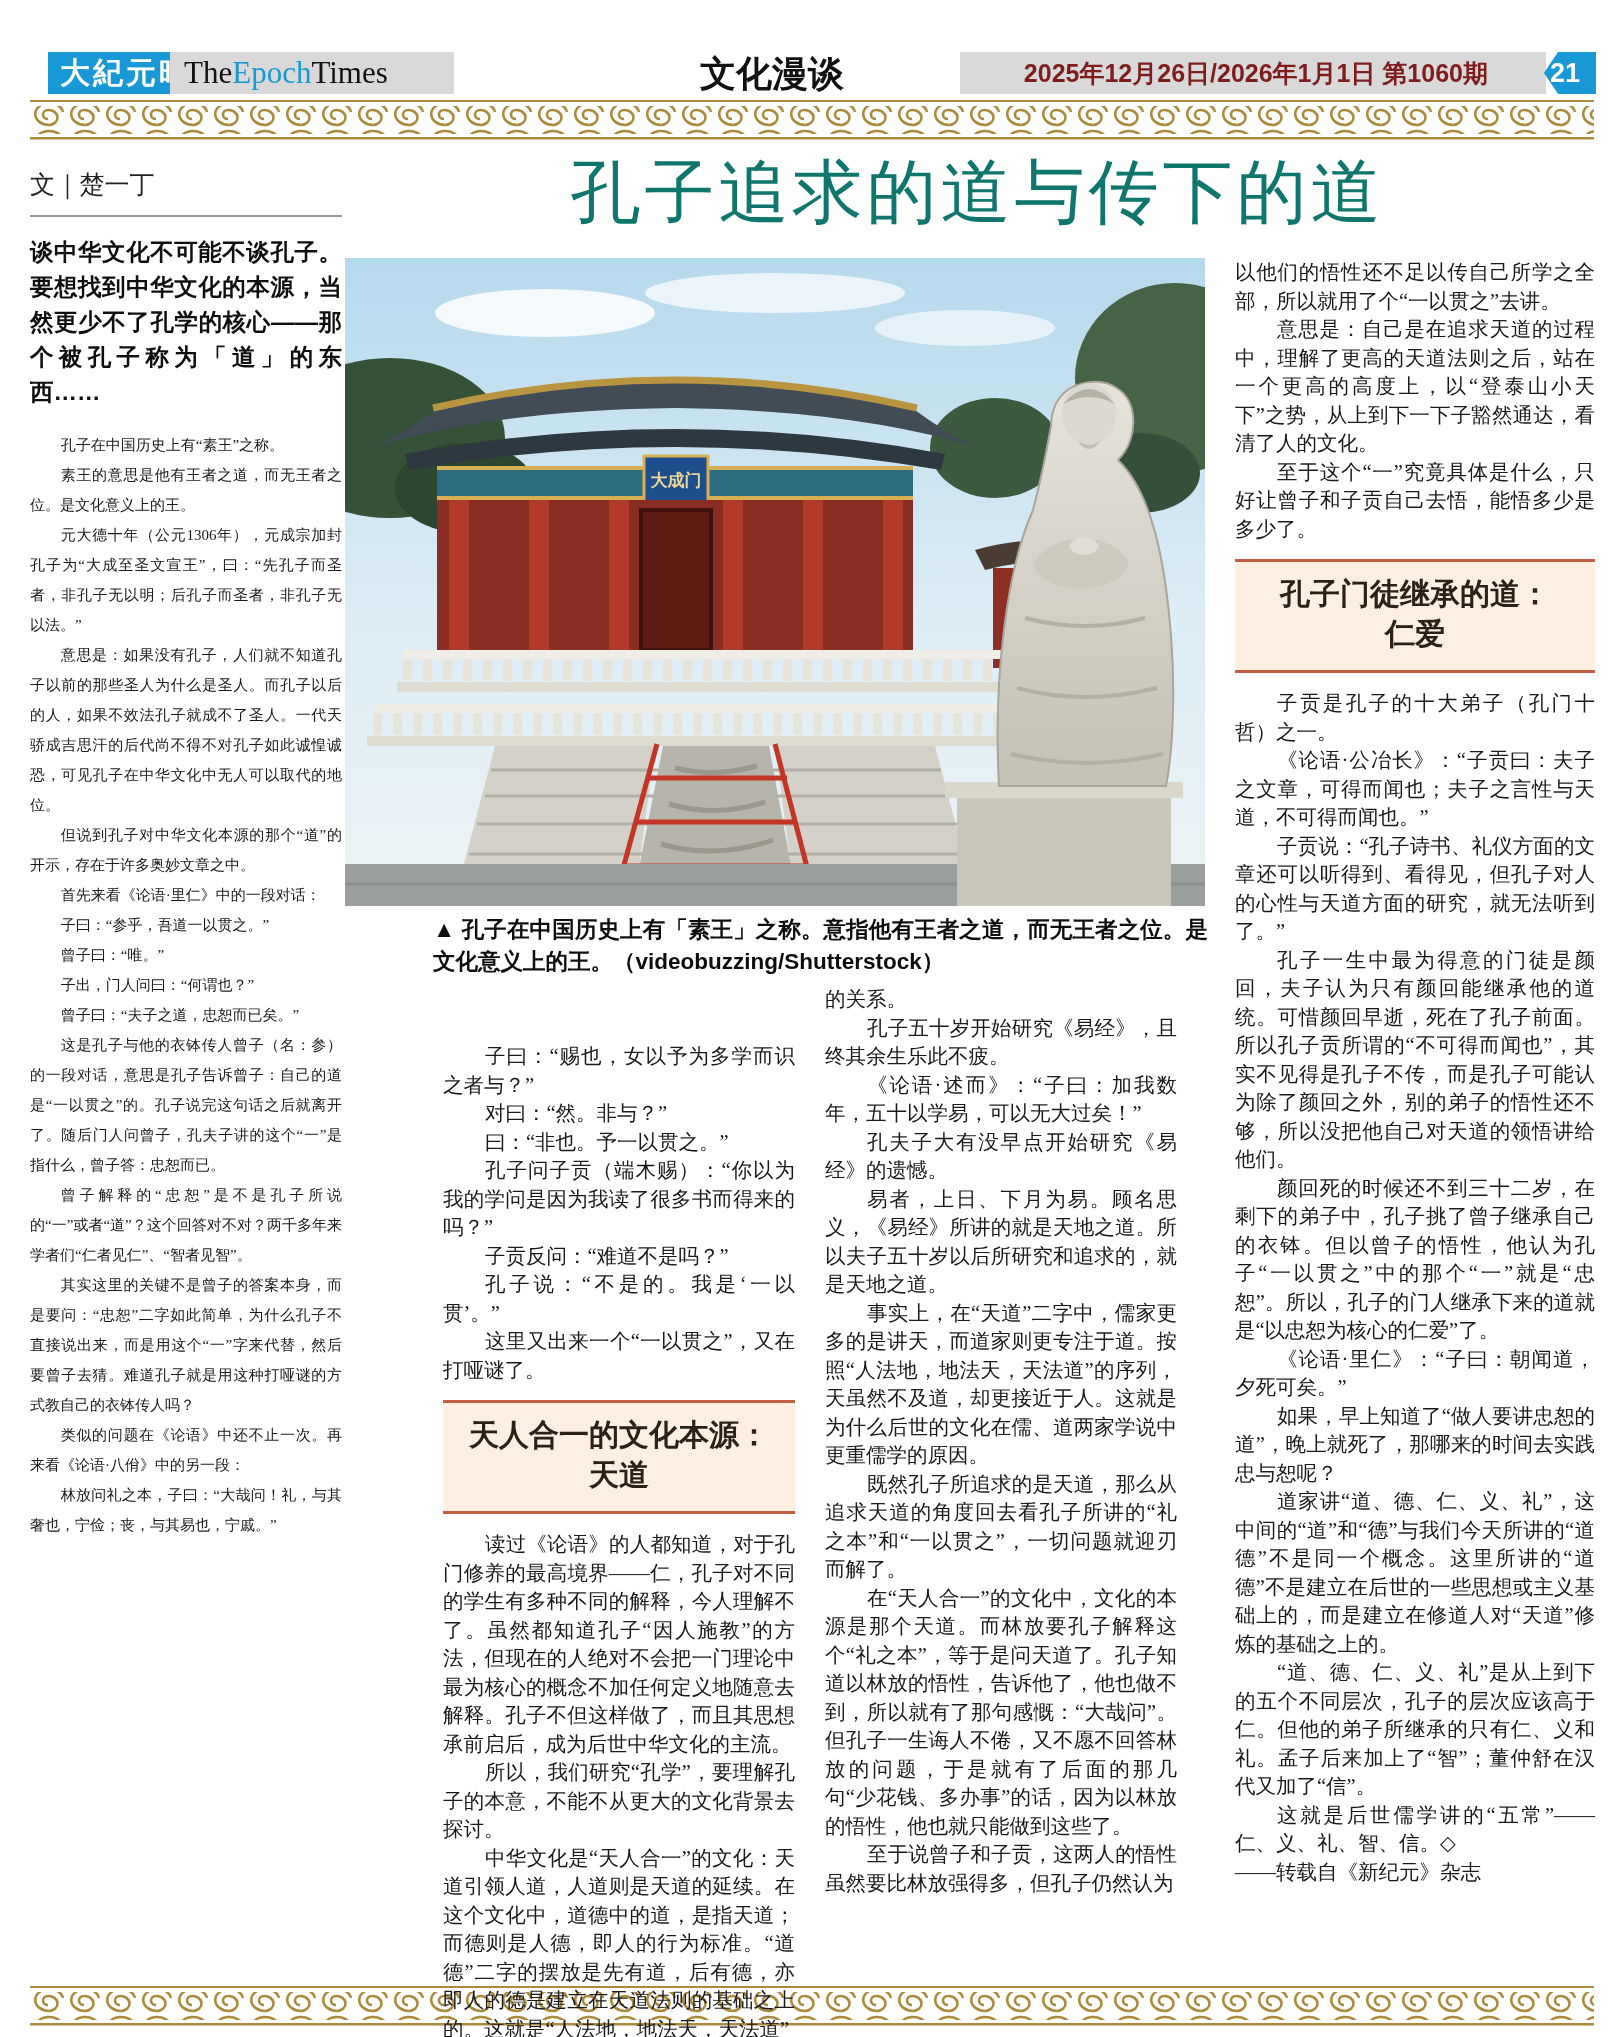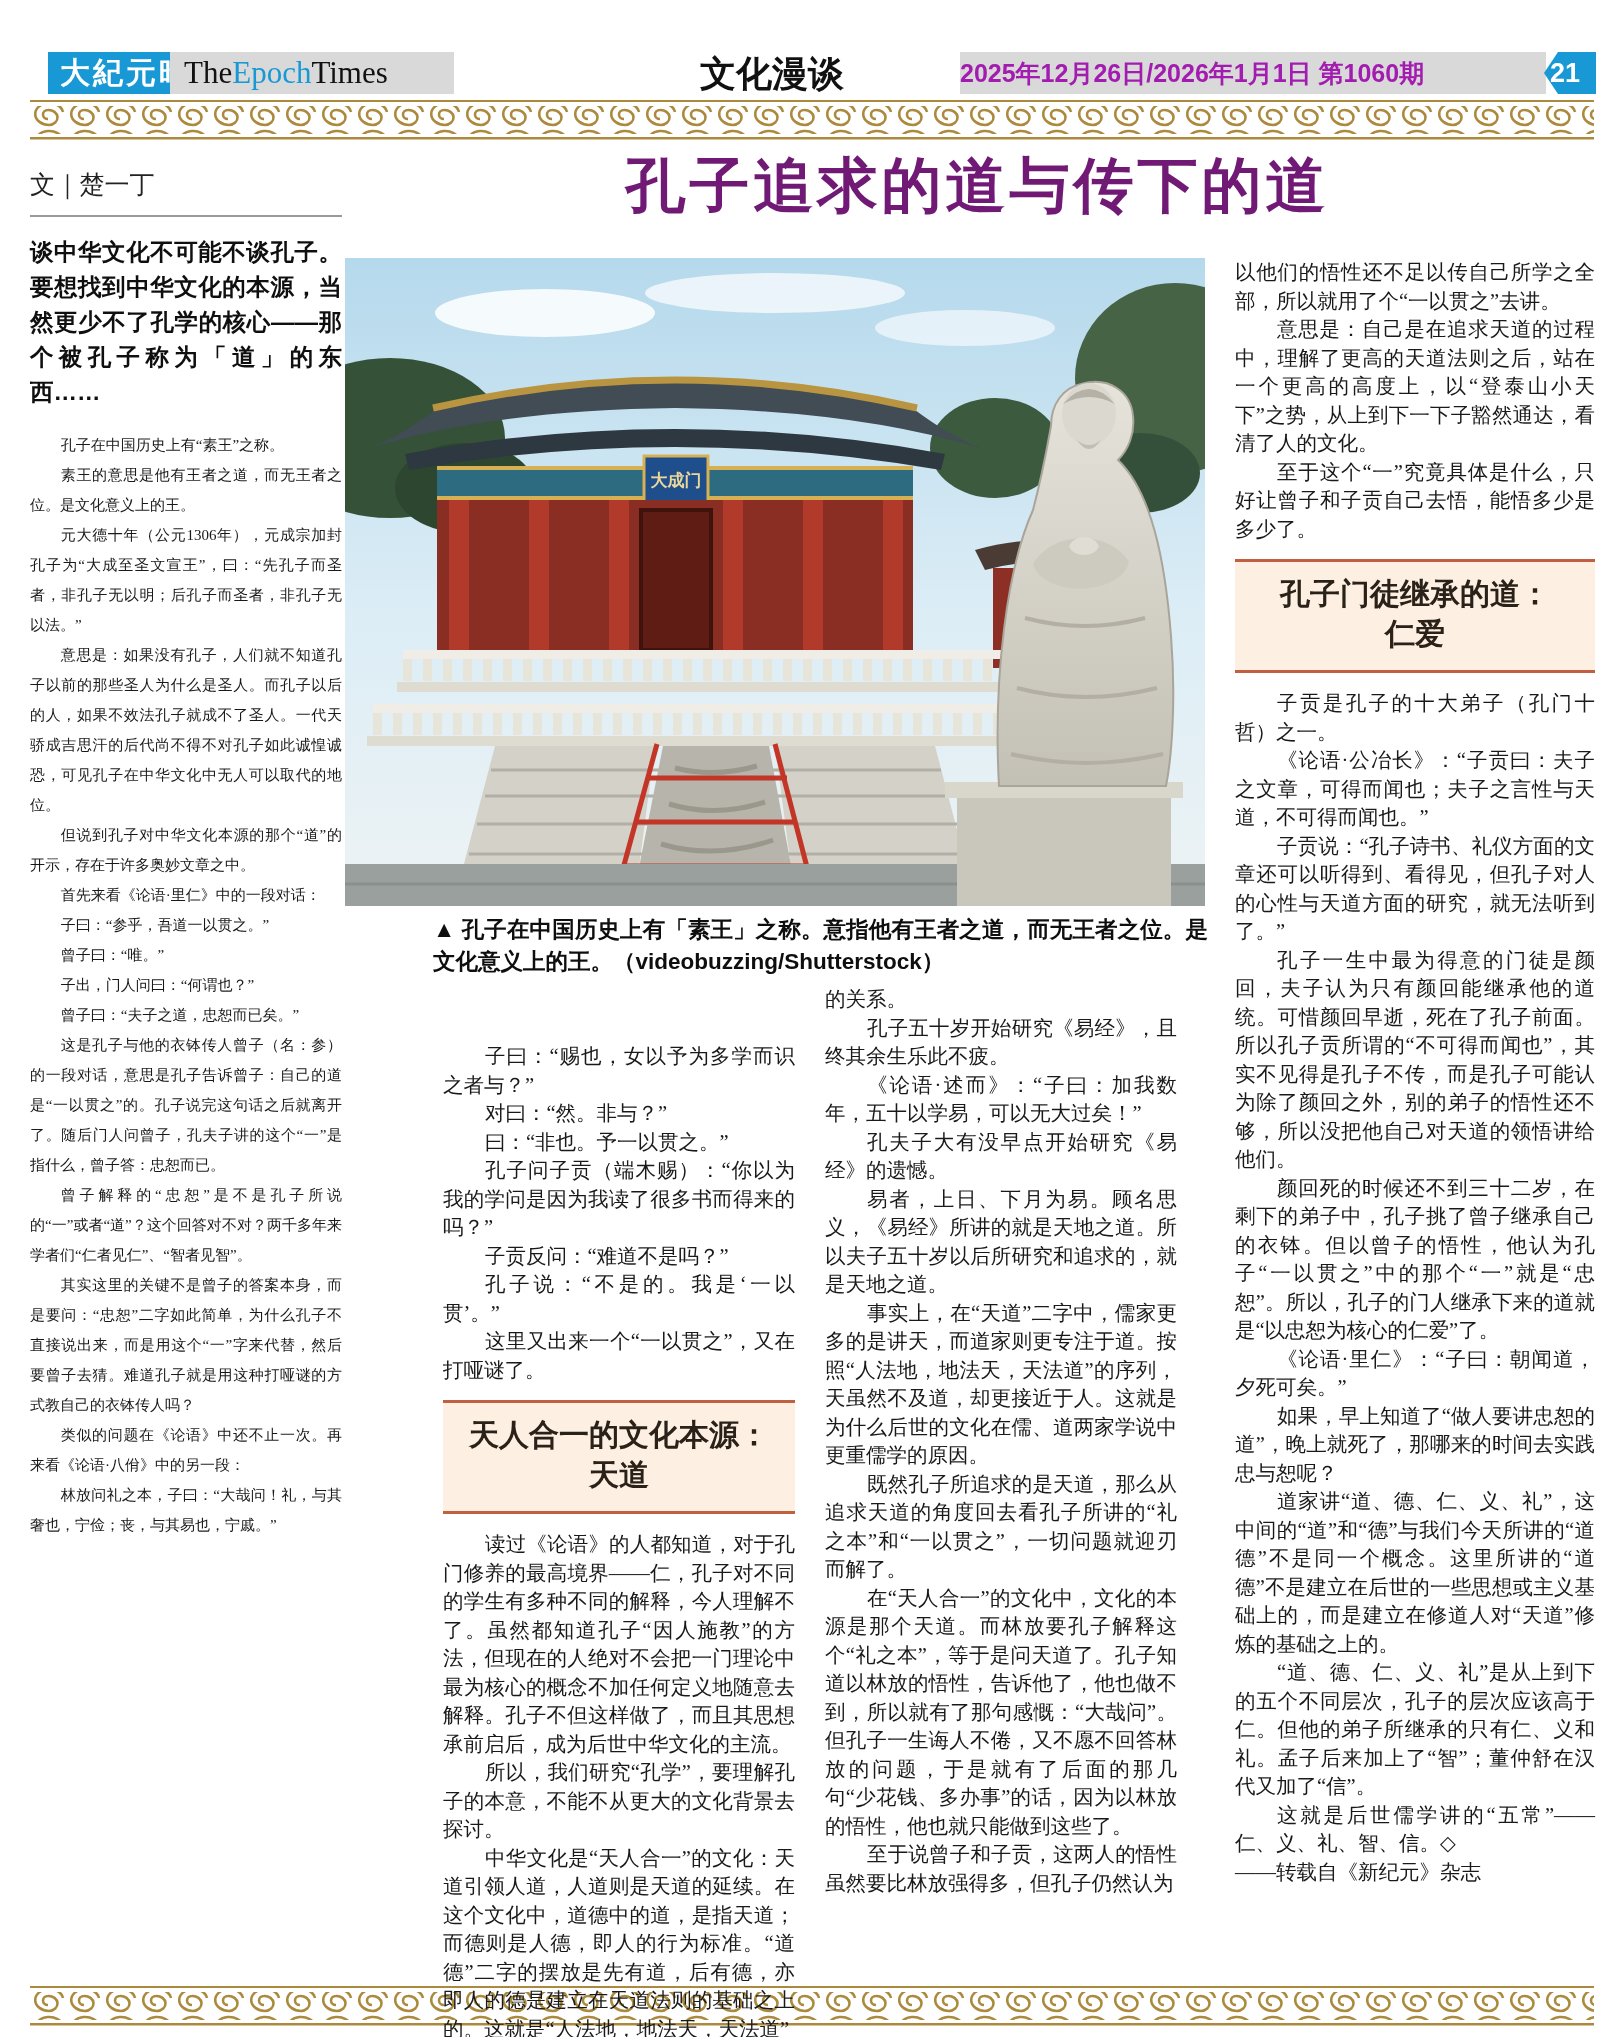--- a/index.html
+++ b/index.html
@@ -9,22 +9,22 @@
   
   .logo-cn{position:absolute;left:48px;top:52px;height:42px;line-height:42px;background:#1899d6;
            color:#fff;font-family:"Liberation Sans",sans-serif;font-weight:bold;font-size:30px;
            padding:0 12px;letter-spacing:3px;}
   .logo-en{position:absolute;left:170px;top:52px;height:42px;line-height:42px;background:#d9d9d9;
            width:270px;font-family:"Liberation Serif",serif;font-size:31px;padding-left:14px;color:#111;}
   .logo-en .blue{color:#1899d6;}
   .section-title{position:absolute;left:700px;top:50px;width:220px;text-align:left;
            font-family:"Liberation Sans",sans-serif;font-weight:bold;font-size:36px;color:#111;}
   .date-bar{position:absolute;left:960px;top:52px;width:586px;height:42px;background:#d9d9d9;
-           line-height:42px;text-align:left;padding-right:58px;box-sizing:border-box;
-           font-family:"Liberation Sans",sans-serif;font-weight:bold;font-size:25px;color:#a21caf;}
+           line-height:42px;text-align:right;padding-right:58px;box-sizing:border-box;
+           font-family:"Liberation Sans",sans-serif;font-weight:bold;font-size:25px;color:#7f1d1d;}
   .page-badge{position:absolute;left:1544px;top:52px;width:52px;height:42px;background:#1899d6;
            clip-path:polygon(0 50%,14px 0,100% 0,100% 100%,14px 100%);color:#fff;text-align:left;
            line-height:42px;font-family:"Liberation Sans",sans-serif;font-weight:bold;font-size:27px;
            padding-left:6px;box-sizing:border-box;}
 
   
   .scroll-border{position:absolute;left:30px;width:1564px;height:40px;}
   .scroll-border.top{top:100px;}
   .scroll-border.bottom{top:1986px;}
 
@@ -40,22 +40,22 @@
   .intro{font-family:"Liberation Sans",sans-serif;font-weight:bold;font-size:23.5px;
          line-height:35px;color:#0f0f0f;text-align:justify;margin-bottom:20px;}
 
   .p{margin:0;text-indent:2.05em;text-align:justify;}
   .noindent{text-indent:0;}
   #col1 .p{font-size:15px;line-height:30px;}
   #col2 .p,#col3 .p,#col4 .p{font-size:20.5px;line-height:28.5px;}
 
   
   .headline{position:absolute;left:355px;top:146px;width:1245px;text-align:center;
-            font-family:"Liberation Sans","DejaVu Sans",sans-serif;font-weight:700;font-size:60px;
-            letter-spacing:4px;color:#701a75;white-space:nowrap;}
+            font-family:"Liberation Sans","DejaVu Sans",sans-serif;font-weight:400;font-size:70px;
+            letter-spacing:4px;color:#0f766e;white-space:nowrap;}
 
   
   .photo{position:absolute;left:345px;top:258px;width:860px;height:648px;overflow:hidden;}
   .photo svg{display:block;}
   .caption{position:absolute;left:433px;top:914px;width:775px;
            font-family:"Liberation Sans",sans-serif;font-weight:bold;font-size:22.5px;
            line-height:32px;color:#0e0e0e;text-align:justify;}
 
   
   .section-box{background:#fdf0e2;border-top:3px solid #c06040;border-bottom:3px solid #c06040;

